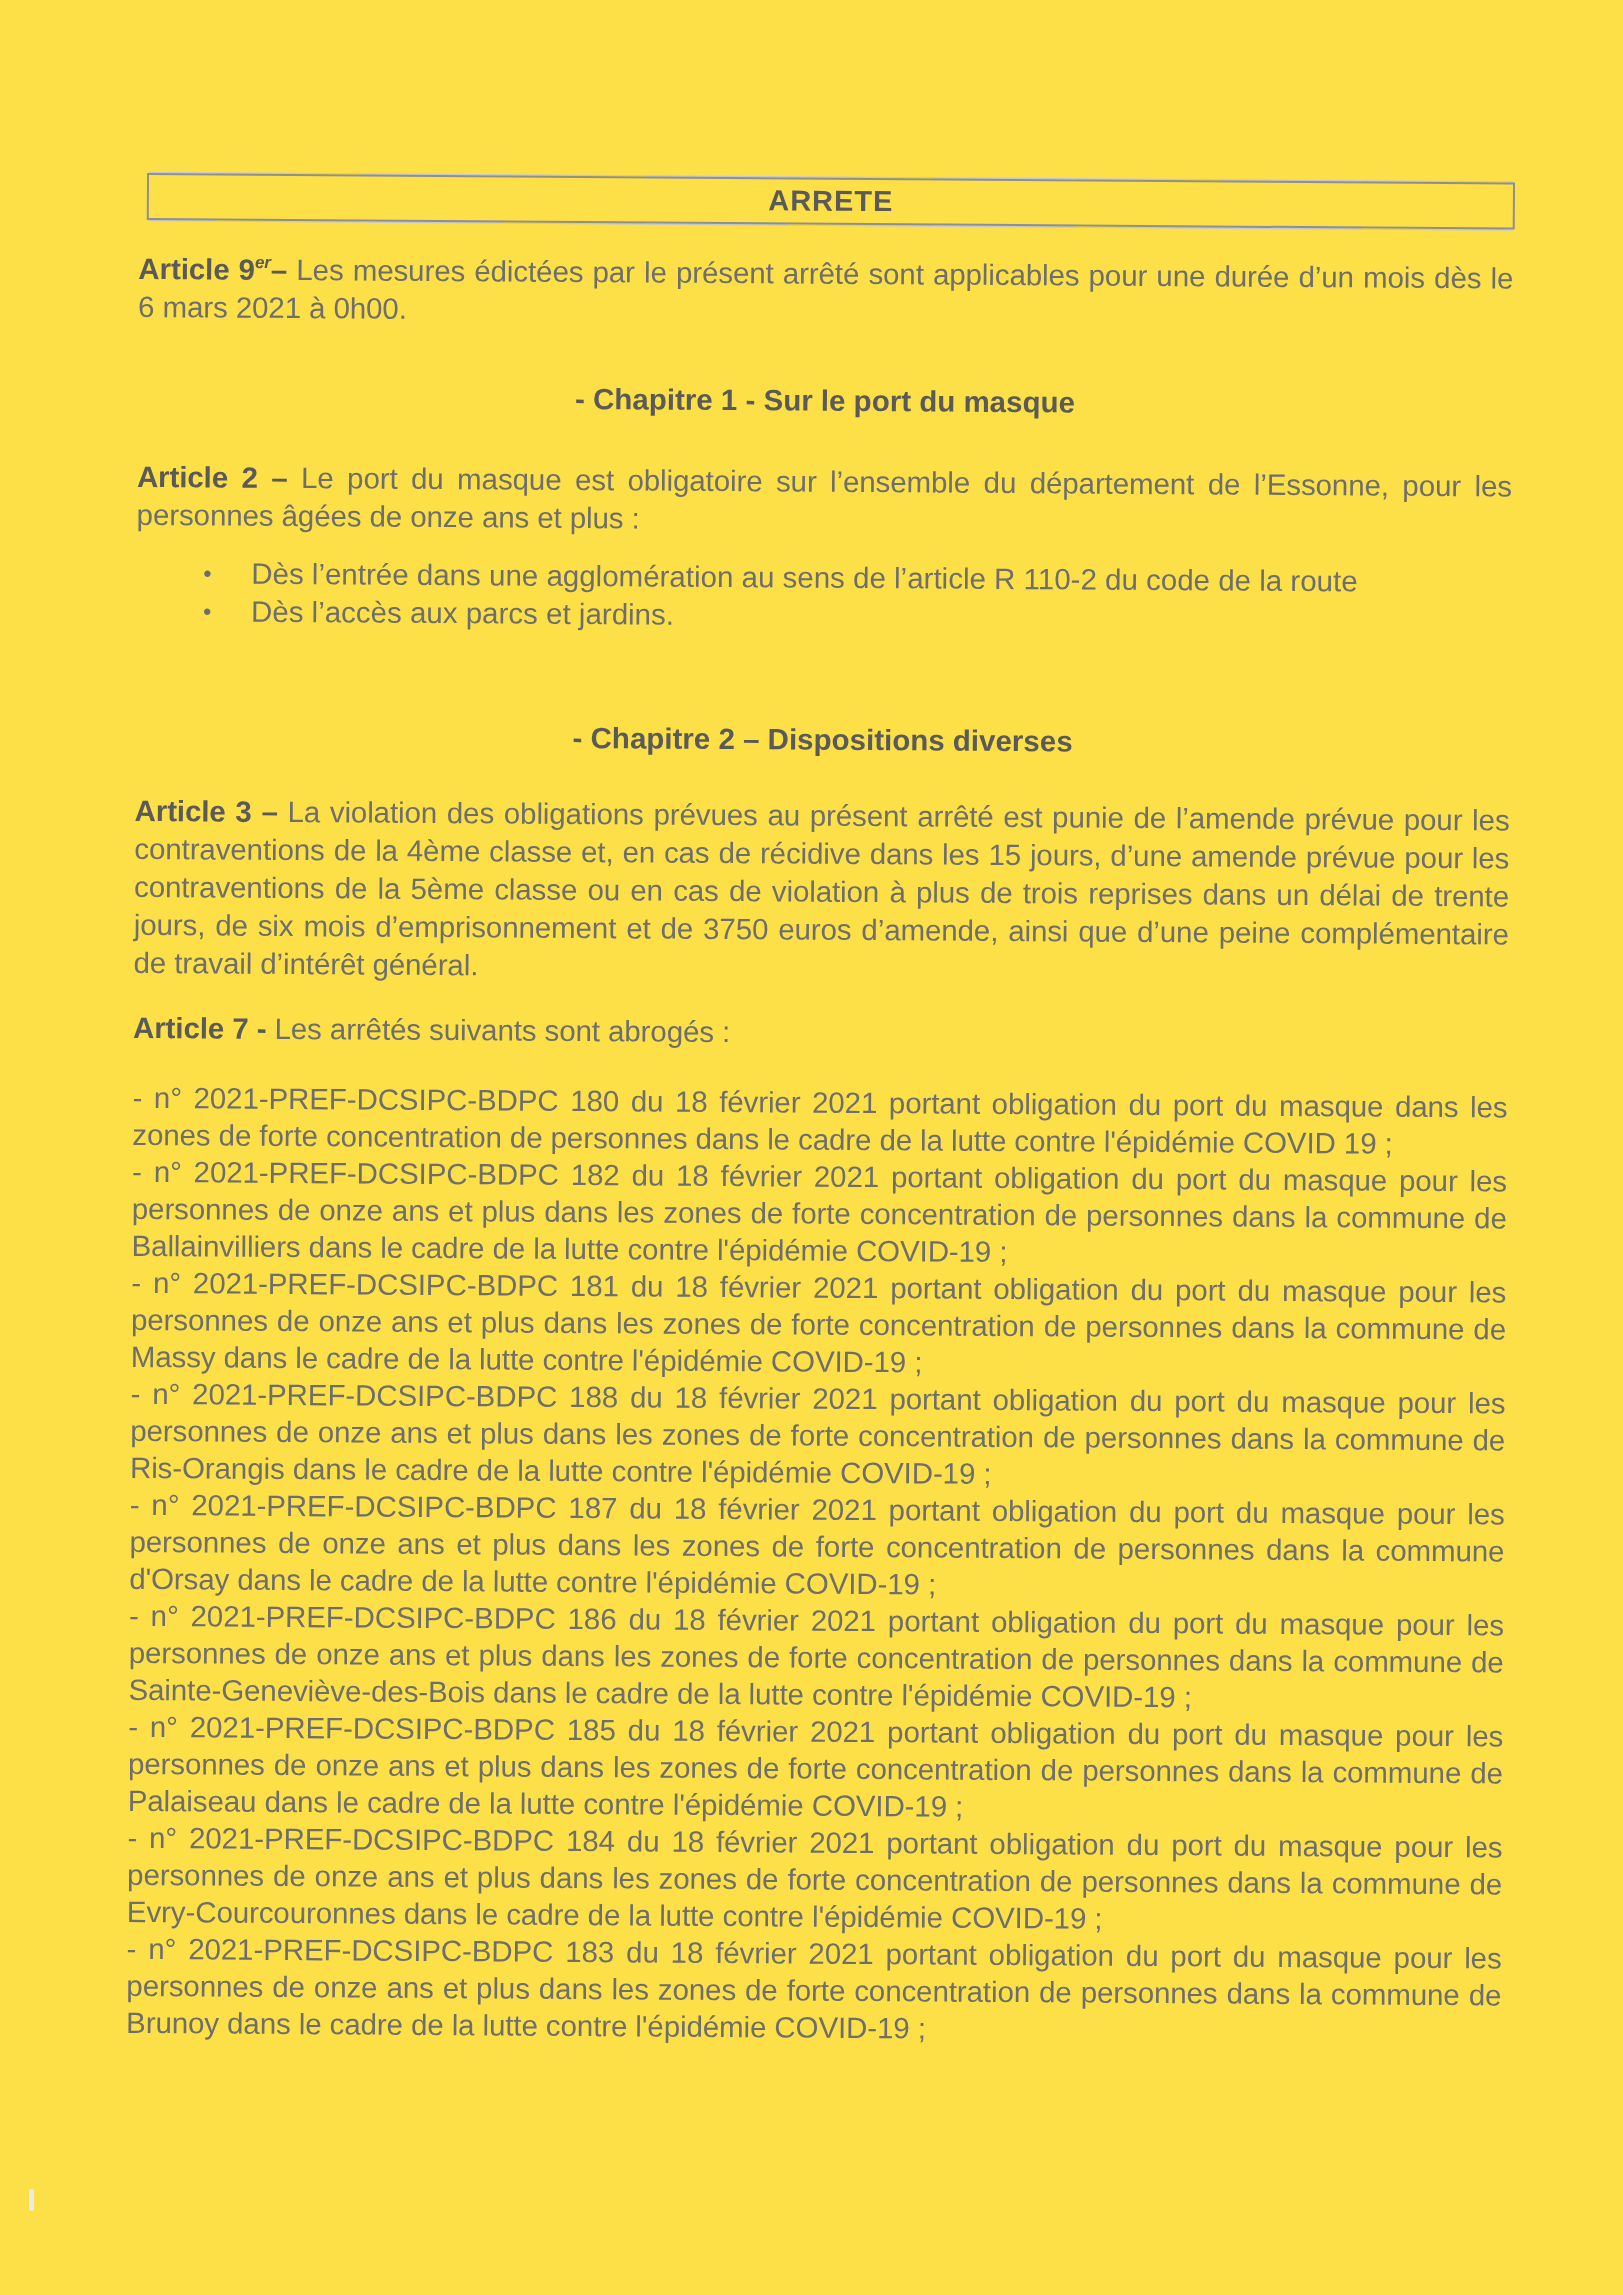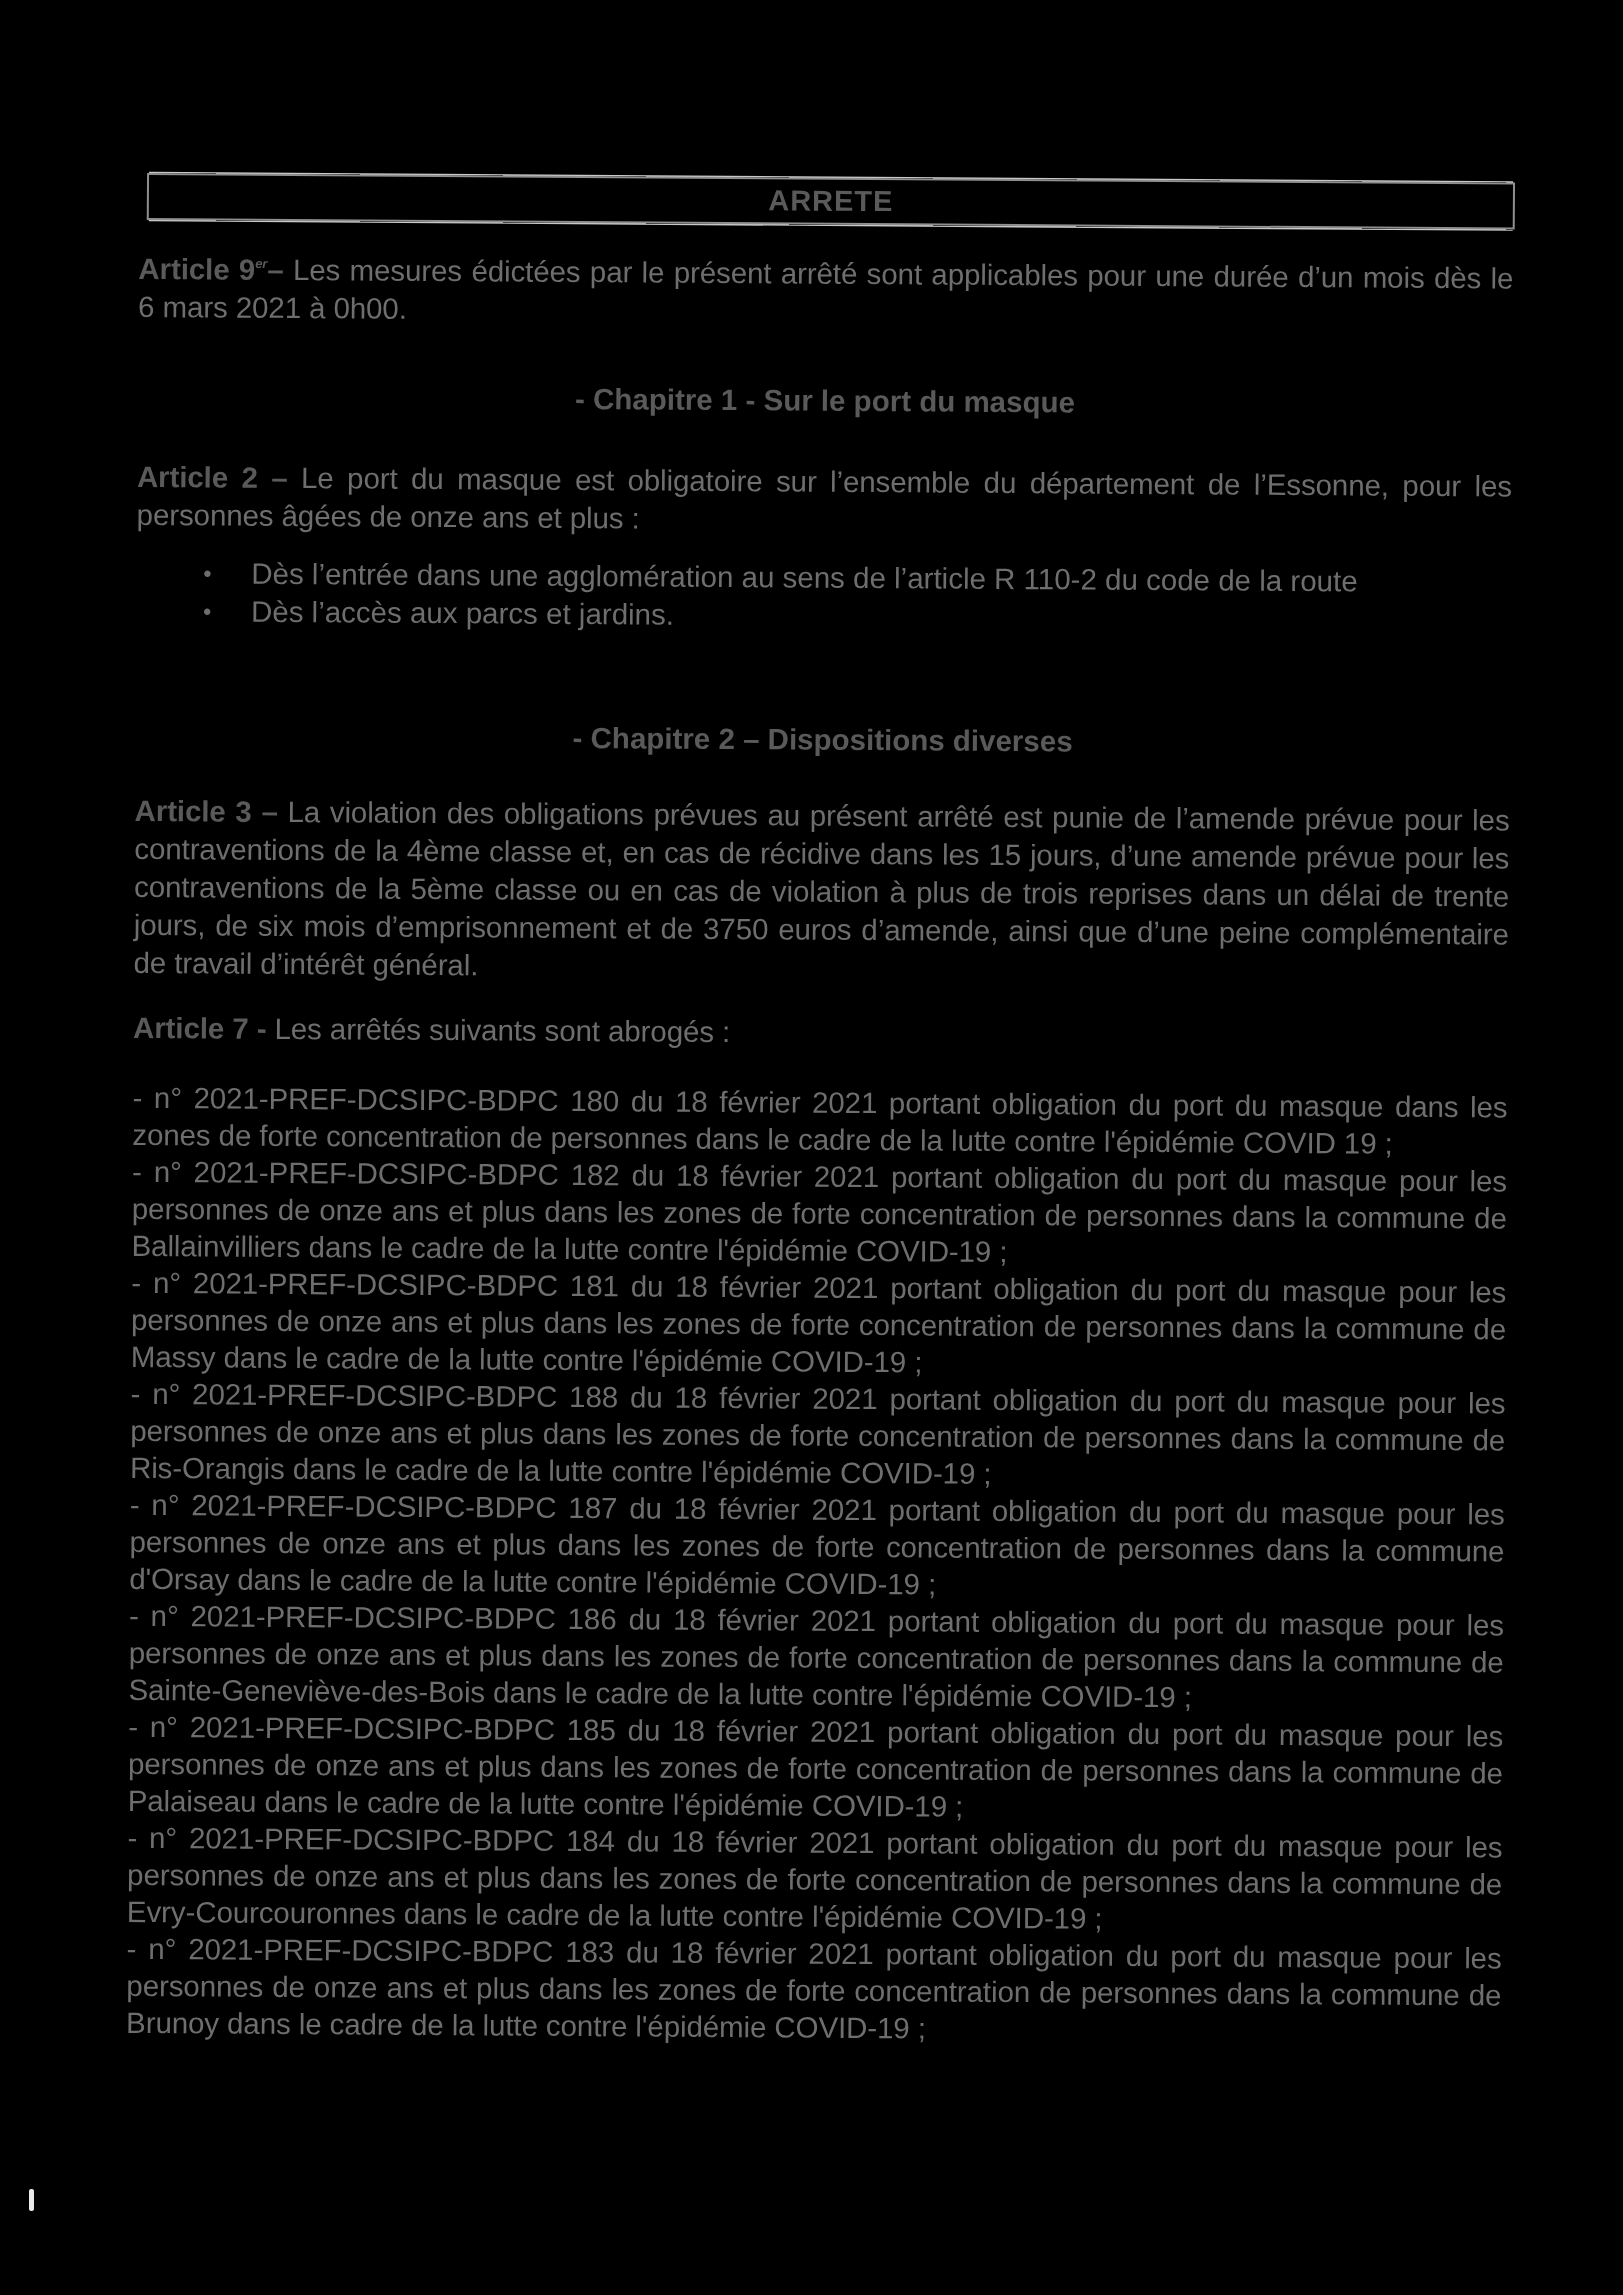--- a/index.html
+++ b/index.html
@@ -4,21 +4,21 @@
 <style>
   html, body {
     margin: 0;
     padding: 0;
     background: #ffffff;
   }
   .page {
     position: relative;
     width: 1623px;
     height: 2295px;
-    background: #000000;
+    background: #fde047;
     overflow: hidden;
     font-family: "Liberation Sans", sans-serif;
     color: #6e6e6e;
   }
   .tilt {
     position: absolute;
     inset: 0;
     transform: rotate(0.4deg);
     transform-origin: 144px 183px;
   }
@@ -33,21 +33,21 @@
     line-height: 38px;
     text-align: justify;
     letter-spacing: -0.1px;
     color: #6e6e6e;
   }
   .b {
     font-weight: 700;
     color: #5a5a5a;
   }
   sup.ordinal {
-    font-size: 13px;
+    font-size: 17px;
     line-height: 0;
     vertical-align: 11.8px;
     font-weight: 700;
     color: #5a5a5a;
     font-style: italic;
   }
   .title-box {
     top: 173px;
     left: 147px;
     width: 1364px;

